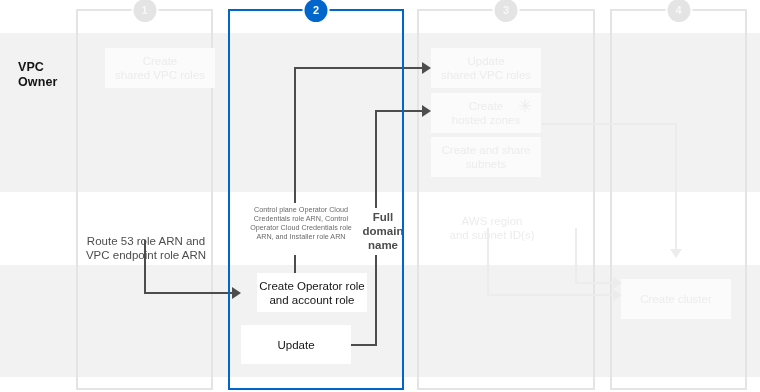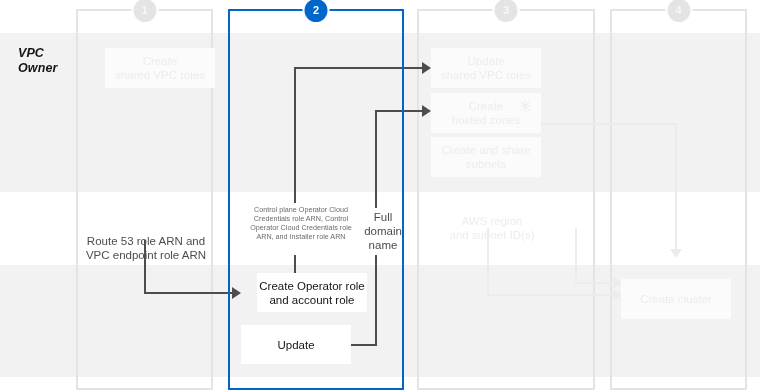--- a/index.html
+++ b/index.html
@@ -31,21 +31,21 @@
   .band-label {
     position: absolute;
     left: 18px;
     font-size: 12.5px;
     font-weight: bold;
     color: #151515;
     line-height: 15px;
     letter-spacing: 0.1px;
     white-space: pre-line;
   }
-  #label-vpc-owner { top: 46px; font-style: italic; }
+  #label-vpc-owner { top: 60px; }
   #label-cluster-creator { top: 277px; }
 
   
   .step-col {
     position: absolute;
     top: 9px;
     height: 381px;
     border: 2px solid #e4e4e4;
     box-sizing: border-box;
     background: transparent;
@@ -138,21 +138,21 @@
     line-height: 14px;
     color: #4d4d4d;
     white-space: pre-line;
     z-index: 5;
   }
   .annot.ghost { color: #ececec; }
   .annot.tiny { font-size: 7.2px; line-height: 9px; color: #6a6a6a; }
 
   #annot-route53        { left: 82px;  top: 211px; width: 128px; margin-top: 23px; }
   #annot-operator-arns  { left: 246px; top: 205px; width: 110px; }
-  #annot-full-domain    { left: 361px; top: 210px; width: 44px;  }
+  #annot-full-domain    { left: 361px; top: 210px; width: 44px; font-weight: bold;  }
   #annot-aws-region     { left: 437px; top: 214px; width: 110px; }
   #annot-hosted-zone-id { left: 548px; top: 214px; width: 60px;  }
 
   
   .conn {
     position: absolute;
     background: #4d4d4d;
     z-index: 4;
   }
   .conn.ghost { background: #ececec; }

